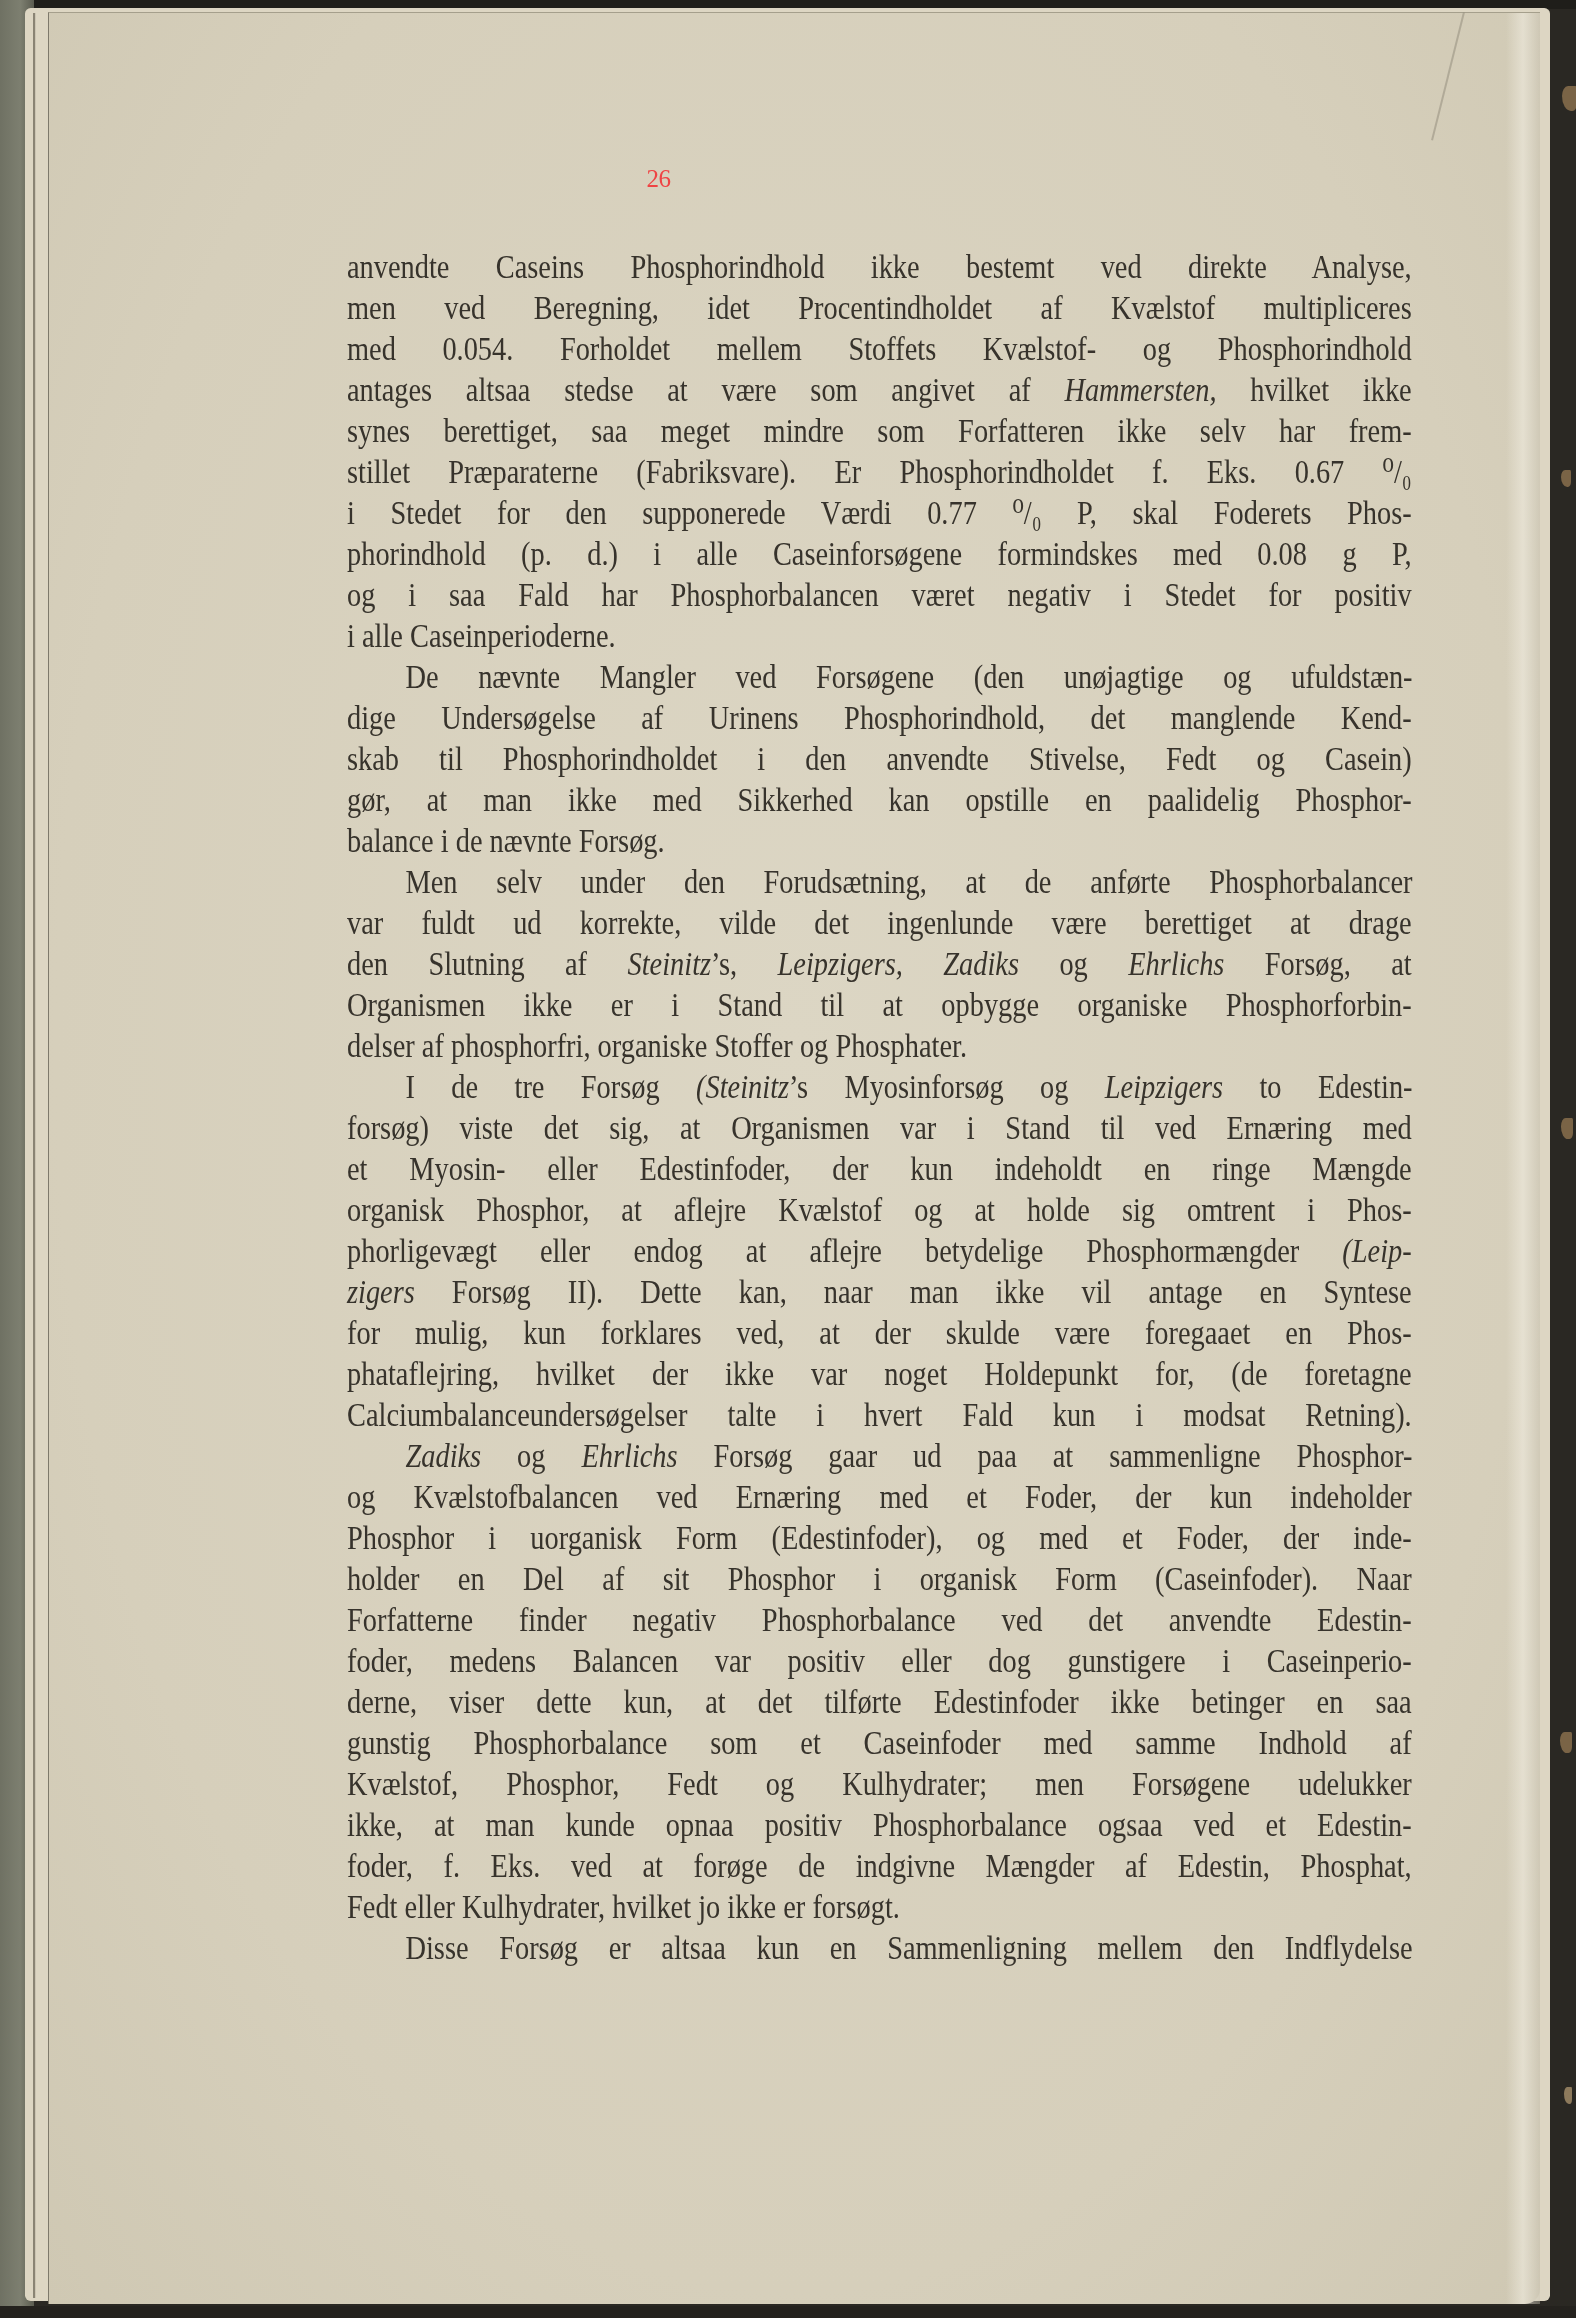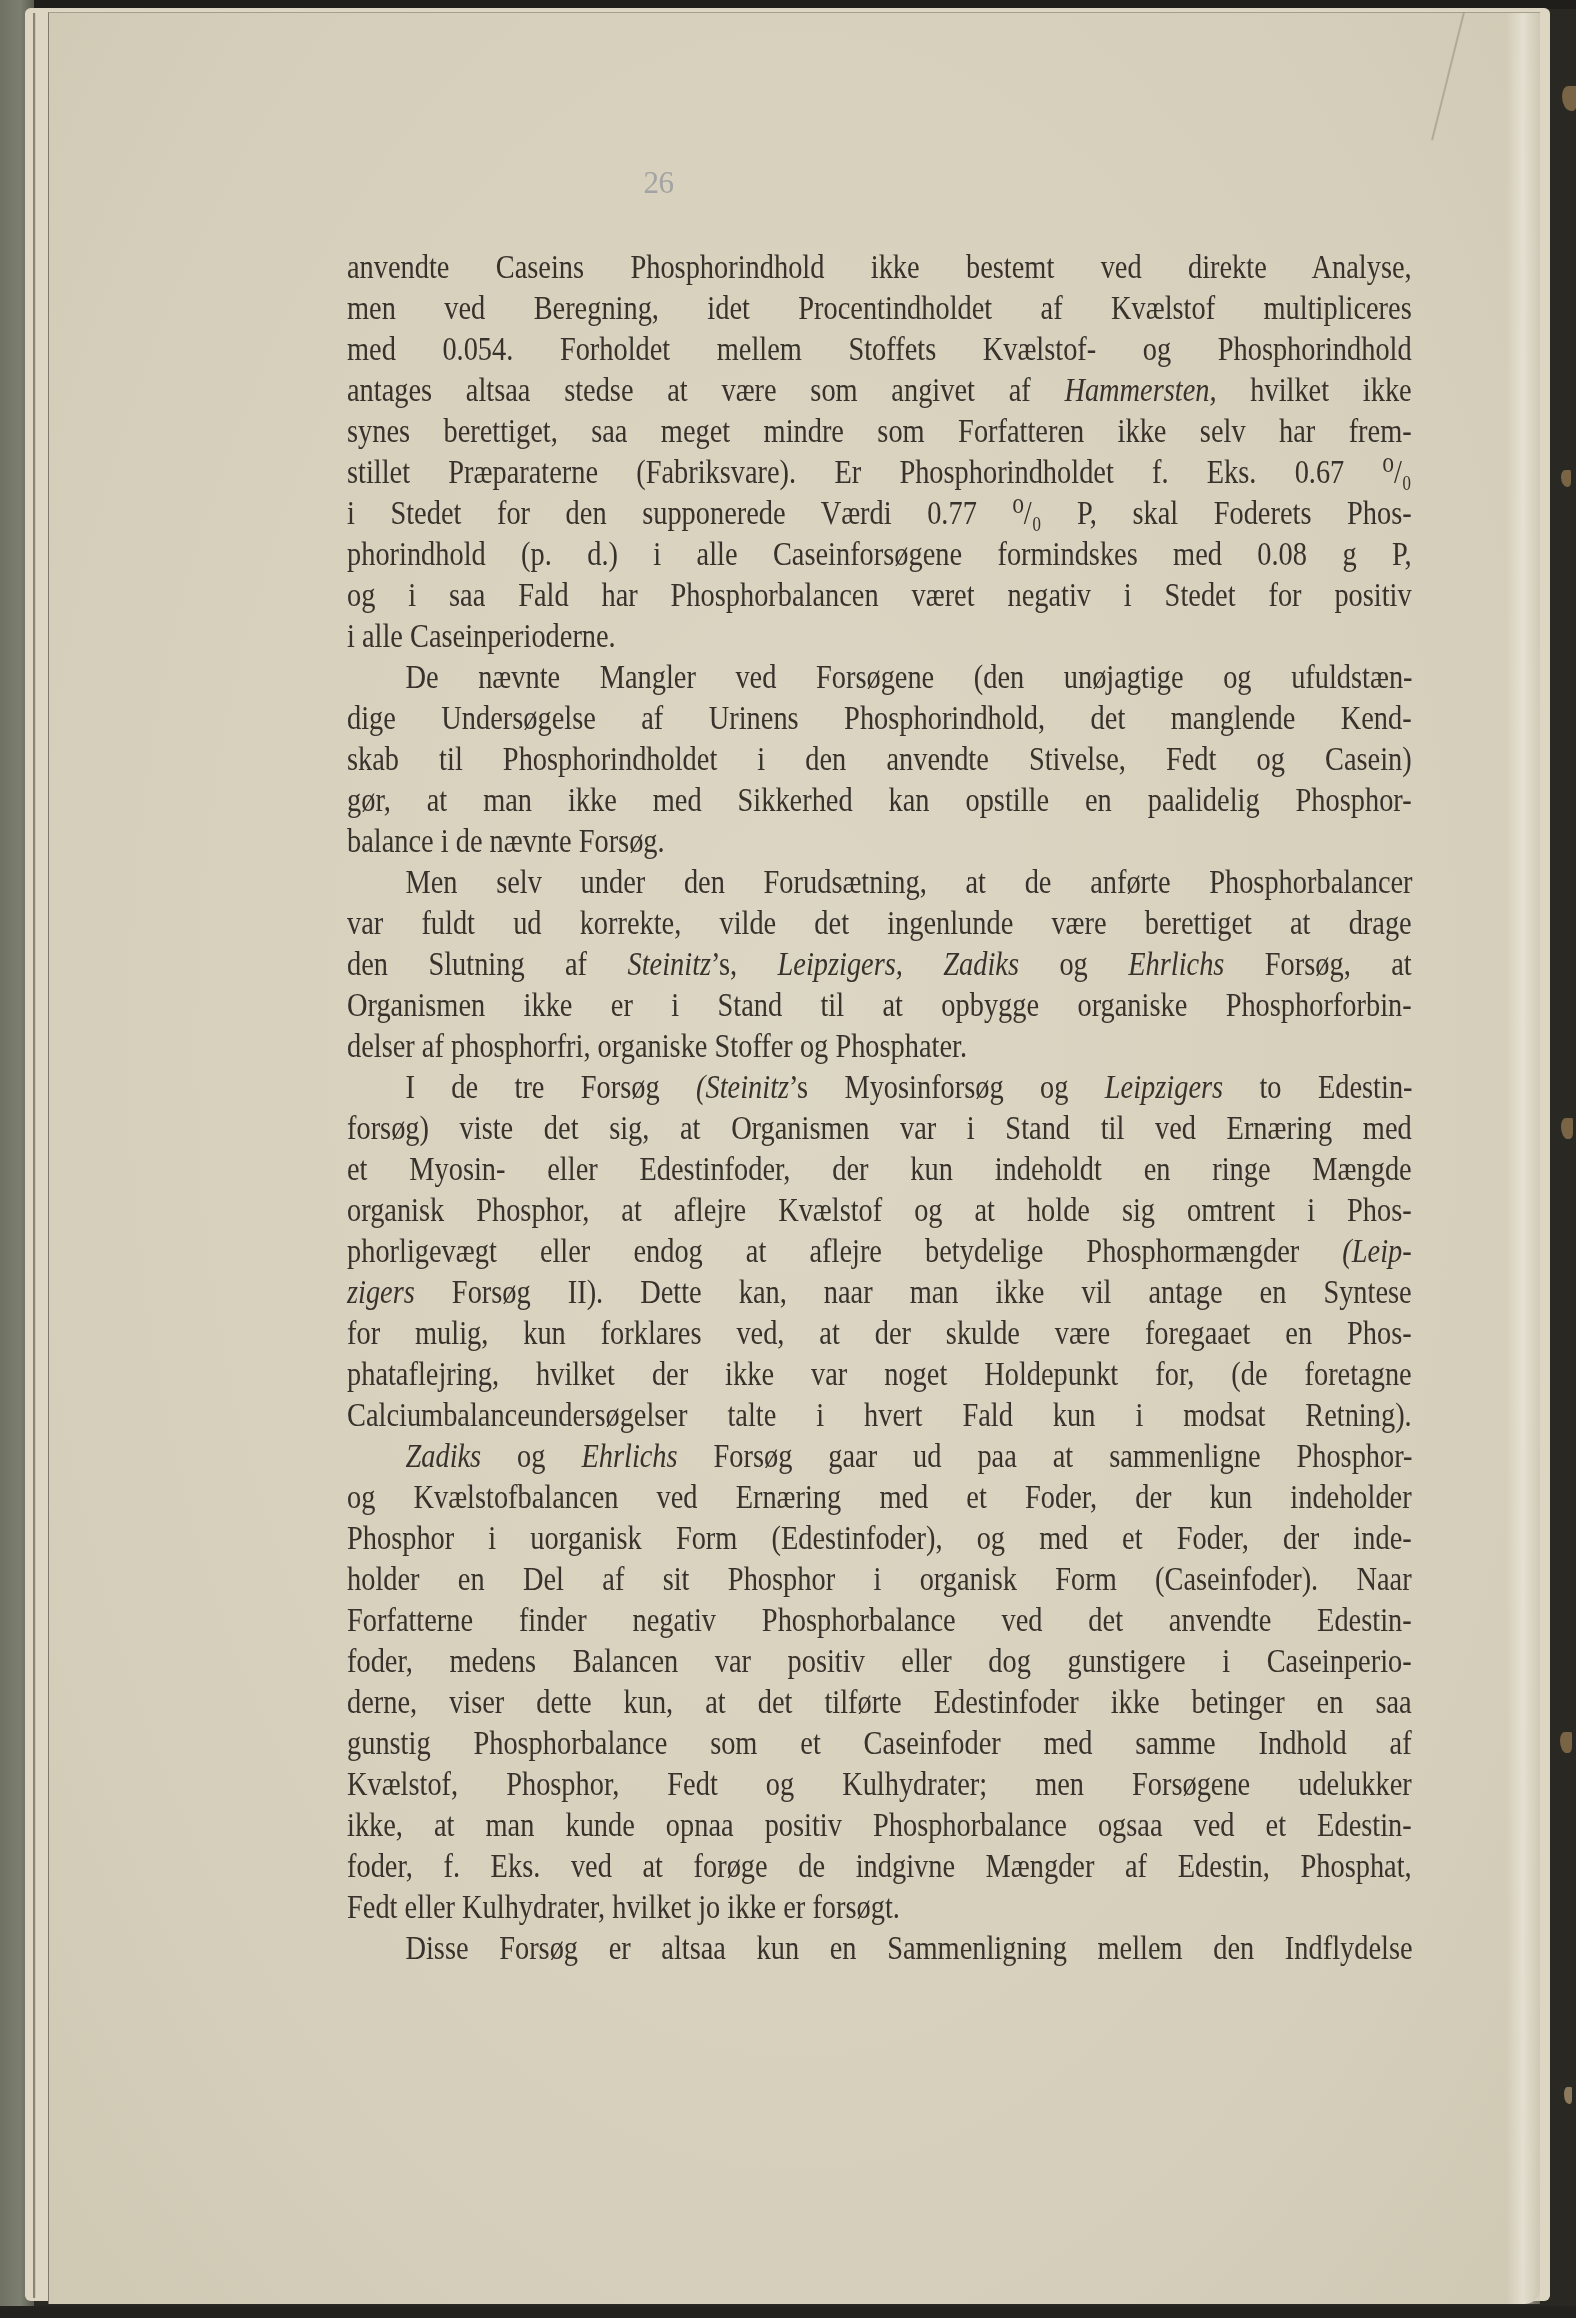--- a/index.html
+++ b/index.html
@@ -38,21 +38,21 @@
     background: #9a9382; transform: rotate(14deg); transform-origin: top left; opacity: .6;
   }
   .tear { position: absolute; width: 15px; height: 25px; background: #7a6446; border-radius: 40% 10% 30% 60%; }
   .tear.t1 { left: 1562px; top: 86px; }
   .tear.t2 { left: 1561px; top: 470px; width: 10.3px; height: 17px; }
   .tear.t3 { left: 1561px; top: 1118px; width: 11.5px; height: 20.6px; }
   .tear.t4 { left: 1560px; top: 1732px; width: 11.5px; height: 20.6px; }
   .tear.t5 { left: 1564px; top: 2087px; width: 8px; height: 17px; background: #8d7a5c; }
   .page-number {
     position: absolute; left: 0; top: 165px; width: 1317px; text-align: center;
-    font-size: 31px; color: #a3a3a3; letter-spacing: -0.6px;
+    font-size: 25px; color: #ef4444; letter-spacing: -0.6px;
   }
   .text-block {
     position: absolute; left: 347px; top: 247px; width: 1065px;
     font-size: 33px; line-height: 41px; color: #37332c;
     transform: scaleX(0.86); transform-origin: left top;
   }
   .line {
     display: block; white-space: nowrap; text-align: justify; text-align-last: justify;
     width: 1238px; height: 41px;
   }

